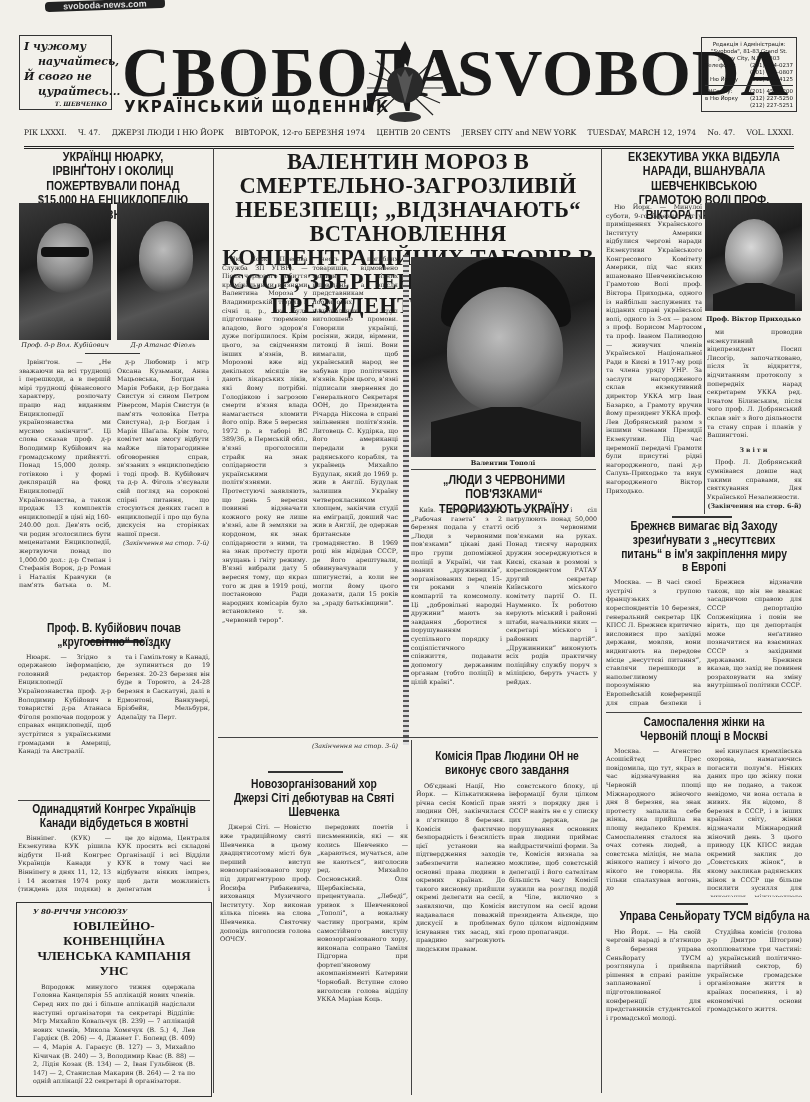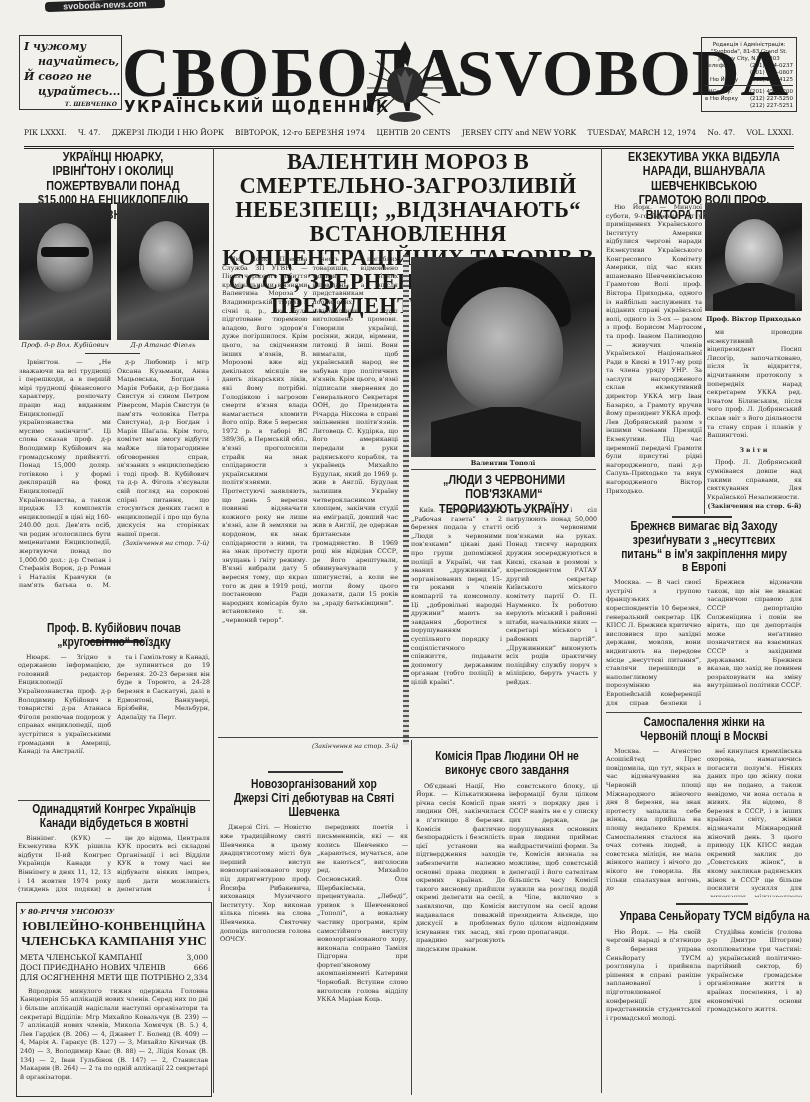--- a/index.html
+++ b/index.html
@@ -1,20 +1,20 @@
 <!DOCTYPE html>
 <html><head>
 <meta charset="utf-8">
 <style>
   * { box-sizing: border-box; margin: 0; padding: 0; }
   body { width: 810px; height: 1102px; background: #f2f0ea; color: #1a1a1a; font-family: "DejaVu Serif", serif; position: relative; overflow: hidden; }
   .page { position: absolute; left: 0; top: 0; width: 810px; height: 1102px; }
   .watermark { position: absolute; left: 45px; top: 0; width: 120px; height: 10px; background: #222; border-radius: 4px; color: #ddd; font: bold 9px "Liberation Sans", sans-serif; text-align: center; line-height: 10px; transform: rotate(-2deg); }
   
-  .quote-box { position: absolute; left: 19px; top: 35px; width: 103px; height: 75px; border: 1px solid #333; padding: 3px 4px; font: italic bold 11px "DejaVu Serif", serif; line-height: 15px; }
+  .quote-box { position: absolute; left: 19px; top: 35px; width: 93px; height: 75px; border: 1px solid #333; padding: 3px 4px; font: italic bold 11px "DejaVu Serif", serif; line-height: 15px; }
   .quote-box .l { display: block; }
   .quote-box .l.ind { padding-left: 14px; }
   .quote-box .author { font-size: 6px; text-align: right; font-style: italic; line-height: 9px; }
   .title-uk { position: absolute; left: 122px; top: 40px; font: bold 66px "Liberation Serif", serif; letter-spacing: 2px; transform: scaleY(1.05); line-height: 66px; }
   .sub-uk { position: absolute; left: 124px; top: 98px; font: bold 15px "DejaVu Sans", sans-serif; letter-spacing: 1.5px; }
   .emblem { position: absolute; left: 367px; top: 33px; width: 76px; height: 90px; }
   .title-en { position: absolute; left: 457px; top: 40px; font: bold 66px "Liberation Serif", serif; letter-spacing: 1px; line-height: 66px; }
   .sub-en { position: absolute; left: 463px; top: 98px; font: italic bold 15px "DejaVu Sans", sans-serif; letter-spacing: 7px; }
   .contact-box { position: absolute; left: 701px; top: 37px; width: 96px; height: 75px; border: 1px solid #333; padding: 3px; font: 5.5px "DejaVu Sans", sans-serif; line-height: 7px; }
   .contact-box .row { display: flex; justify-content: space-between; white-space: nowrap; }
@@ -166,37 +166,23 @@
     <div class="two body" style="margin-top:3px; height:60px; overflow:hidden;">
       <div>
           <p>Вінніпег. (КУК) — Екзекутива КУК рішила відбути ІІ-ий Конгрес Українців Канади у Вінніпегу в днях 11, 12, 13 і 14 жовтня 1974 року (тиждень для подяки) в новому вінніпезькому готелі „Голідей Ін“. Подаючи</p>
         </div>
       <div>
           <p>це до відома, Централя КУК просить всі складові Організації і всі Відділи КУК в тому часі не відбувати віяких імпрез, щоб дати можливість делегатам і заінтересованим особам взяти активну участь у цьому Конгресі.</p>
         </div>
     </div>
   </div>
 
-  <div class="col" style="left:16px; top:902px; width:196px; height:195px; border:1.5px solid #333; padding:4px 3px; overflow:hidden;">
+  <div class="col" style="left:16px; top:902px; width:196px; height:195px; border:1.5px solid #333; padding:4px 16px; overflow:hidden;">
     <div class="kicker">У 80-РІЧЧЯ УНСОЮЗУ</div>
     <div class="hl" style="font-family:'Liberation Serif', serif; font-size:13px; margin:3px 0 4px;">ЮВІЛЕЙНО-КОНВЕНЦІЙНА ЧЛЕНСЬКА КАМПАНІЯ УНС</div>
-    <div class="tbl">
-      <div class="r">
-          <span>МЕТА ЧЛЕНСЬКОЇ КАМПАНІЇ</span>
-          <span>3,000</span>
-        </div>
-      <div class="r">
-          <span>ДОСІ ПРИЄДНАНО НОВИХ ЧЛЕНІВ</span>
-          <span>666</span>
-        </div>
-      <div class="r">
-          <span>ДЛЯ ОСЯГНЕННЯ МЕТИ ЩЕ ПОТРІБНО</span>
-          <span>2,334</span>
-        </div>
-    </div>
     <div class="body" style="margin-top:4px;">
         <p>Впродовж минулого тижня одержала Головна Канцелярія 55 аплікацій нових членів. Серед них по дві і більше аплікацій надіслали наступні організатори та секретарі Відділів: Мгр Михайло Ковальчук (В. 239) — 7 аплікацій нових членів, Микола Хомячук (В. 5.) 4, Лев Гардієк (В. 206) — 4, Джанет Г. Болевд (В. 409) — 4, Марія А. Гараєус (В. 127) — 3, Михайло Кічичак (В. 240) — 3, Володимир Квас (В. 88) — 2, Лідія Козак (В. 134) — 2, Іван Гульбінок (В. 147) — 2, Станислав Макарин (В. 264) — 2 та по одній аплікації 22 секретарі й організатори.</p>
       </div>
   </div>
 
   <div class="col" style="left:220px; top:150px; width:376px;">
     <div class="hl" style="font-family:'Liberation Serif', serif; font-size:22.5px; line-height:24px; letter-spacing:0.3px;">ВАЛЕНТИН МОРОЗ В СМЕРТЕЛЬНО-ЗАГРОЗЛИВІЙ НЕБЕЗПЕЦІ; „ВІДЗНАЧАЮТЬ“ ВСТАНОВЛЕННЯ КОНЦЕНТРАЦІЙНИХ ТАБОРІВ В СССР; ЗВЕРНЕННЯ В'ЯЗНІВ ДО ПРЕЗИДЕНТА НІКСОНА</div>
   </div>
   <div class="col two body" style="left:222px; top:255px; width:176px; height:475px; overflow:hidden; gap:5px;">
     <div>

